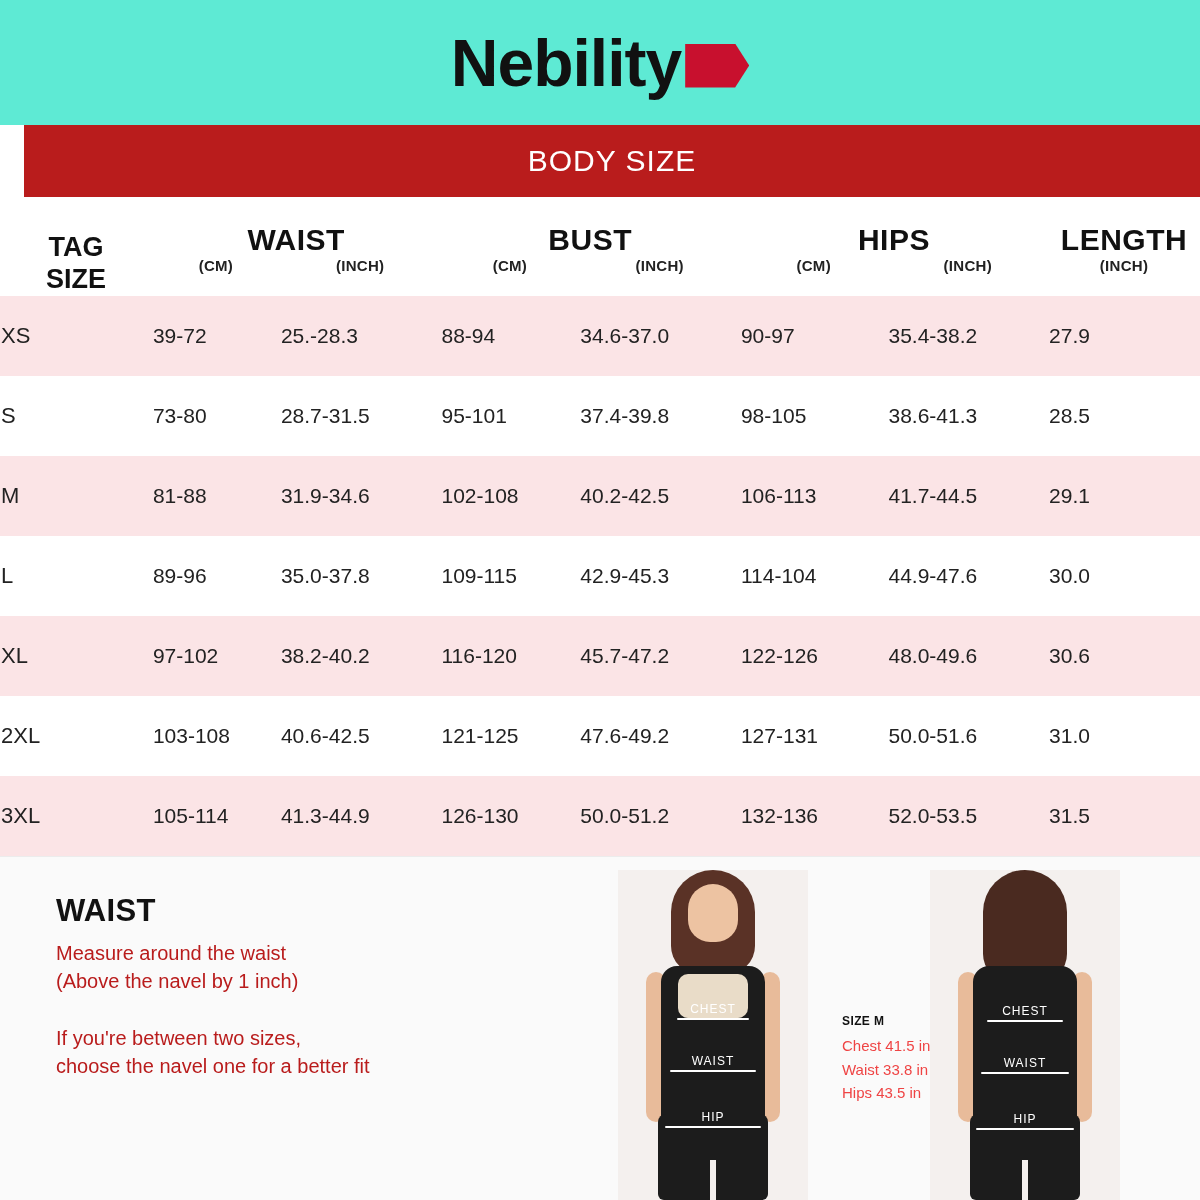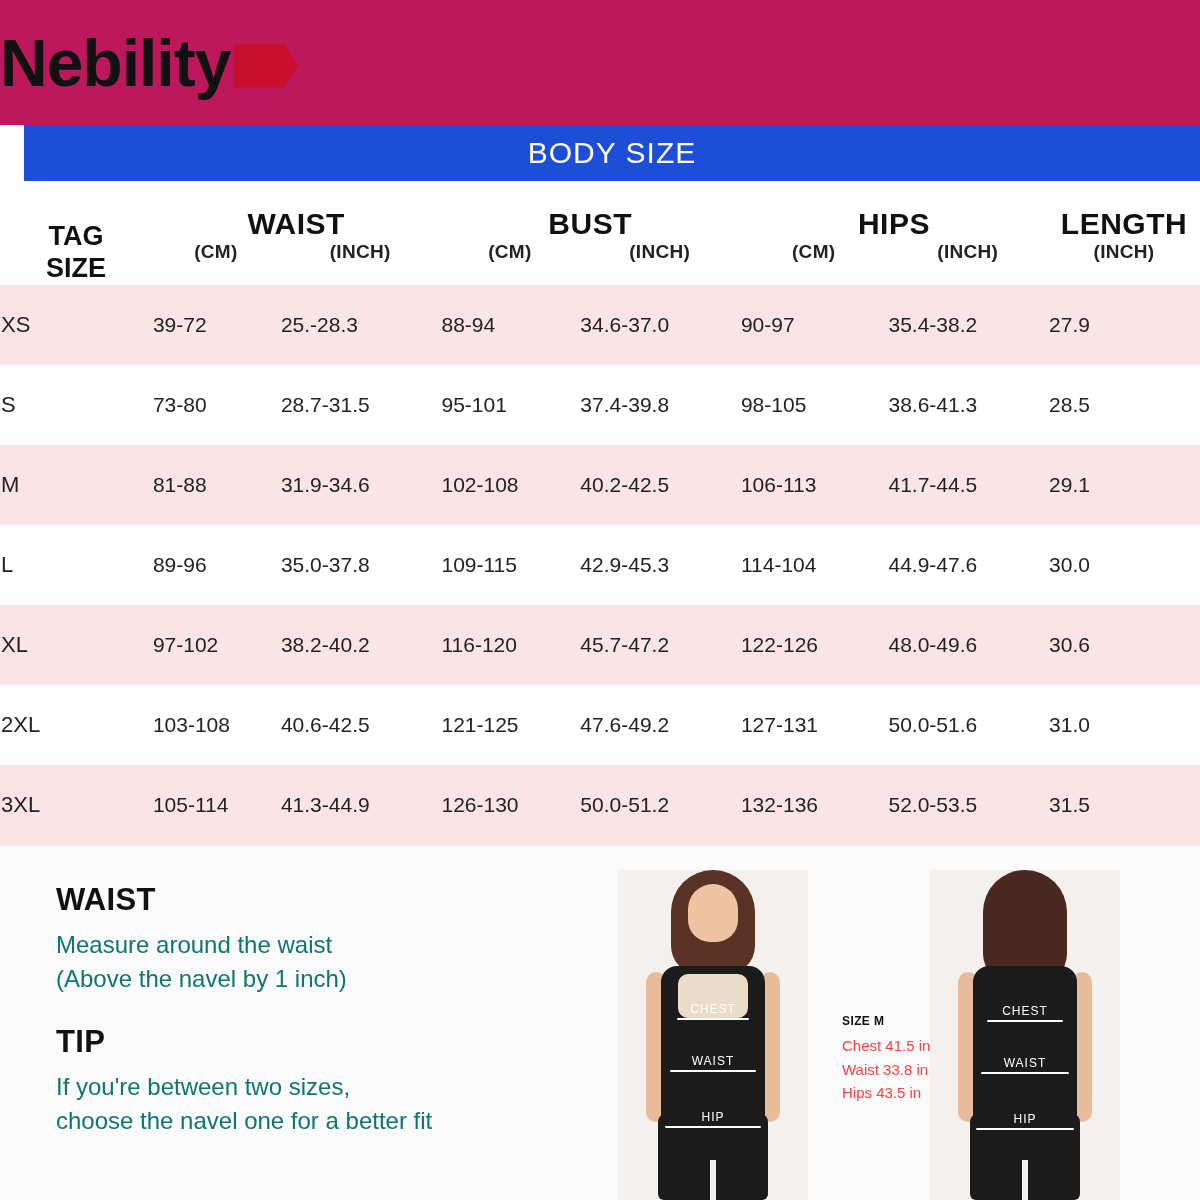--- a/index.html
+++ b/index.html
@@ -19,24 +19,24 @@
     height: 1200px;
     position: relative;
     display: flex;
     flex-direction: column;
     background: #ffffff;
   }
 
   
   .brand-bar {
     height: 125px;
-    background: #be185d;
+    background: #5eead4;
     display: flex;
     align-items: center;
-    justify-content: flex-start;
+    justify-content: center;
   }
   .brand-wrap {
     display: flex;
     align-items: center;
     gap: 0px;
   }
   .brand-name {
     font-size: 66px;
     font-weight: bold;
     letter-spacing: -1px;
@@ -47,22 +47,22 @@
     width: 64px;
     height: 44px;
     margin-left: 4px;
     margin-top: 6px;
     background: #c8102e;
     clip-path: polygon(0% 0%, 78% 0%, 100% 50%, 78% 100%, 0% 100%);
   }
 
   
   .title-band {
-    height: 56px;
-    background: #1d4ed8;
+    height: 72px;
+    background: #b91c1c;
     color: #ffffff;
     display: flex;
     align-items: center;
     justify-content: center;
     font-size: 30px;
     letter-spacing: 1px;
     margin-left: 24px;
   }
 
   
@@ -95,21 +95,21 @@
   .tag-title {
     font-size: 27px;
     font-weight: bold;
     color: #111;
     line-height: 1.18;
     padding-top: 26px;
   }
   .head-row-2 th {
     padding: 0 0 22px 0;
     text-align: center;
-    font-size: 19px;
+    font-size: 15px;
     font-weight: bold;
     color: #222;
     letter-spacing: 0.3px;
   }
 
   tbody tr td {
     text-align: left;
     font-size: 21px;
     color: #222;
     height: 78px;
@@ -132,22 +132,22 @@
     box-sizing: border-box;
   }
   .info-head {
     font-size: 31px;
     font-weight: bold;
     color: #111;
     margin: 0 0 10px 0;
     letter-spacing: 0.3px;
   }
   .info-line {
-    font-size: 24px;
-    color: #0f766e;
+    font-size: 20px;
+    color: #b91c1c;
     line-height: 1.42;
   }
   .info-block-2 { margin-top: 28px; }
 
   .photo-col {
     flex: 1;
     position: relative;
     margin-top: 40px;
   }
 
@@ -432,21 +432,20 @@
 
   <div class="bottom">
 
     <div class="info-col">
       <div class="info-block">
         <div class="info-head">WAIST</div>
         <div class="info-line">Measure around the waist</div>
         <div class="info-line">(Above the navel by 1 inch)</div>
       </div>
       <div class="info-block info-block-2">
-        <div class="info-head">TIP</div>
         <div class="info-line">If you're between two sizes,</div>
         <div class="info-line">choose the navel one for a better fit</div>
       </div>
     </div>
 
     <div class="photo-col">
 
       <div class="model front">
         <div class="m-bg"></div>
         <div class="m-hair"></div>

